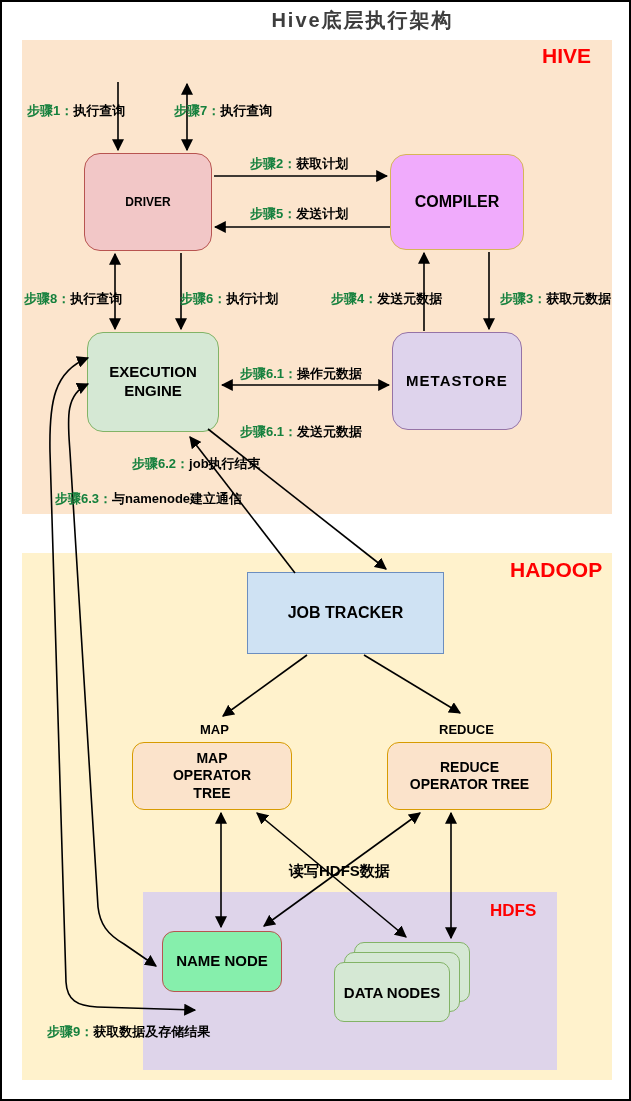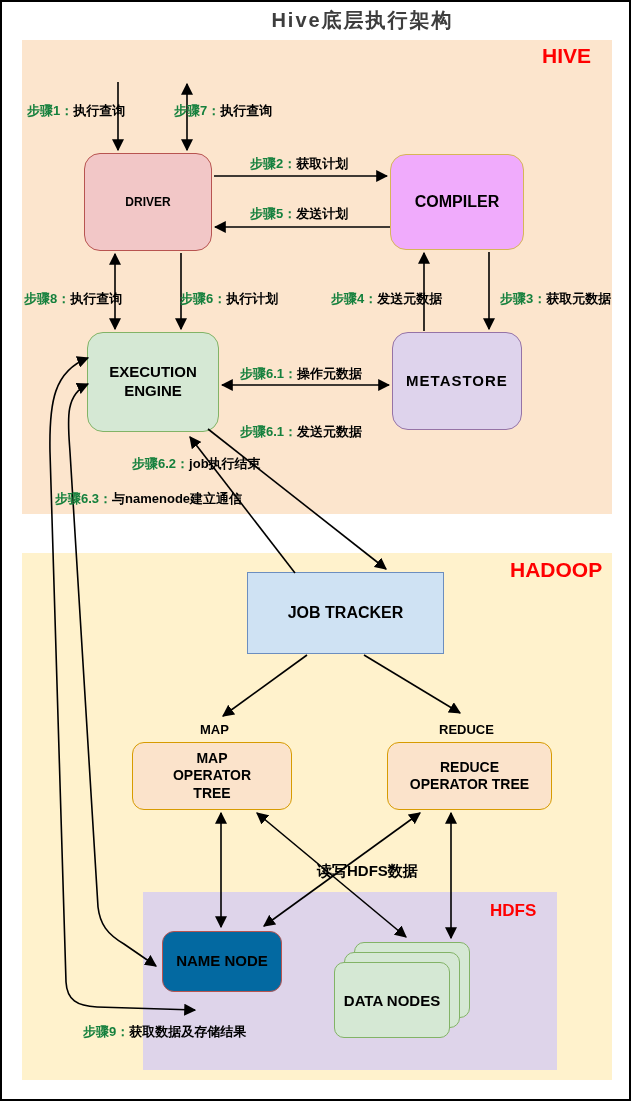--- a/index.html
+++ b/index.html
@@ -24,44 +24,44 @@
   .node{position:absolute;z-index:3;display:flex;align-items:center;justify-content:center;
     text-align:center;font-weight:bold;color:#000;box-sizing:border-box;line-height:1.25;}
   #node-ui{left:80px;top:52px;width:140px;height:28px;background:#cfe2f3;border:1.5px solid #7e9cc0;border-radius:8px;font-size:15px;}
   #node-driver{left:82px;top:151px;width:128px;height:98px;background:#f2c7c7;border:1.5px solid #b85450;border-radius:16px;font-size:12px;}
   #node-compiler{left:388px;top:152px;width:134px;height:96px;background:#f0abfc;border:1.5px solid #d6b656;border-radius:16px;font-size:16px;}
   #node-ee{left:85px;top:330px;width:132px;height:100px;background:#d5e8d4;border:1.5px solid #82b366;border-radius:16px;font-size:15px;padding:0 14px;}
   #node-metastore{left:390px;top:330px;width:130px;height:98px;background:#ded3ec;border:1.5px solid #9673a6;border-radius:16px;font-size:15px;letter-spacing:1px;}
   #node-jobtracker{left:245px;top:570px;width:197px;height:82px;background:#cfe2f3;border:1px solid #6c8ebf;border-radius:0;font-size:16px;}
   #node-maptree{left:130px;top:740px;width:160px;height:68px;background:#fbe3cb;border:1.5px solid #d79b00;border-radius:12px;font-size:14px;padding:0 26px;}
   #node-reducetree{left:385px;top:740px;width:165px;height:68px;background:#fbe3cb;border:1.5px solid #d79b00;border-radius:12px;font-size:14px;padding:0 14px;}
-  #node-namenode{left:160px;top:929px;width:120px;height:61px;background:#0369a1;border:1.5px solid #b85450;border-radius:12px;font-size:15px;z-index:3;}
-  .datanode-card{position:absolute;width:116px;height:76px;background:#d5e8d4;border:1.5px solid #82b366;border-radius:10px;box-sizing:border-box;z-index:3;}
+  #node-namenode{left:160px;top:929px;width:120px;height:61px;background:#86efac;border:1.5px solid #b85450;border-radius:12px;font-size:15px;z-index:3;}
+  .datanode-card{position:absolute;width:116px;height:60px;background:#d5e8d4;border:1.5px solid #82b366;border-radius:10px;box-sizing:border-box;z-index:3;}
   #datanode-back{left:352px;top:940px;}
   #datanode-mid{left:342px;top:950px;}
   #datanode-front{left:332px;top:960px;display:flex;align-items:center;justify-content:center;font-weight:bold;font-size:15px;}
 
   .flow-label{position:absolute;z-index:6;font-size:13px;font-weight:bold;color:#000;white-space:nowrap;}
   .flow-label .red{color:#15803d;}
   #lbl-s1{left:25px;top:100px;}
   #lbl-s7{left:172px;top:100px;}
   #lbl-s2{left:248px;top:153px;}
   #lbl-s5{left:248px;top:203px;}
   #lbl-s8{left:22px;top:288px;}
   #lbl-s6{left:178px;top:288px;}
   #lbl-s4{left:329px;top:288px;}
   #lbl-s3{left:498px;top:288px;}
   #lbl-s61a{left:238px;top:363px;}
   #lbl-s61b{left:238px;top:421px;}
   #lbl-s62{left:130px;top:453px;}
   #lbl-s63{left:53px;top:488px;}
-  #lbl-s9{left:45px;top:1021px;margin-left:36px;}
+  #lbl-s9{left:45px;top:1021px;}
   #lbl-map{left:198px;top:720px;}
   #lbl-reduce{left:437px;top:720px;}
-  #lbl-hdfsrw{left:287px;top:860px;font-size:15px;z-index:6;margin-left:28px;}
+  #lbl-hdfsrw{left:287px;top:860px;font-size:15px;z-index:6;}
 
   #arrow-layer{position:absolute;left:0;top:0;z-index:5;pointer-events:none;}
 </style>
 </head>
 <body>
 
 <div id="canvas">
 
   <div id="page-title">Hive底层执行架构</div>
 

